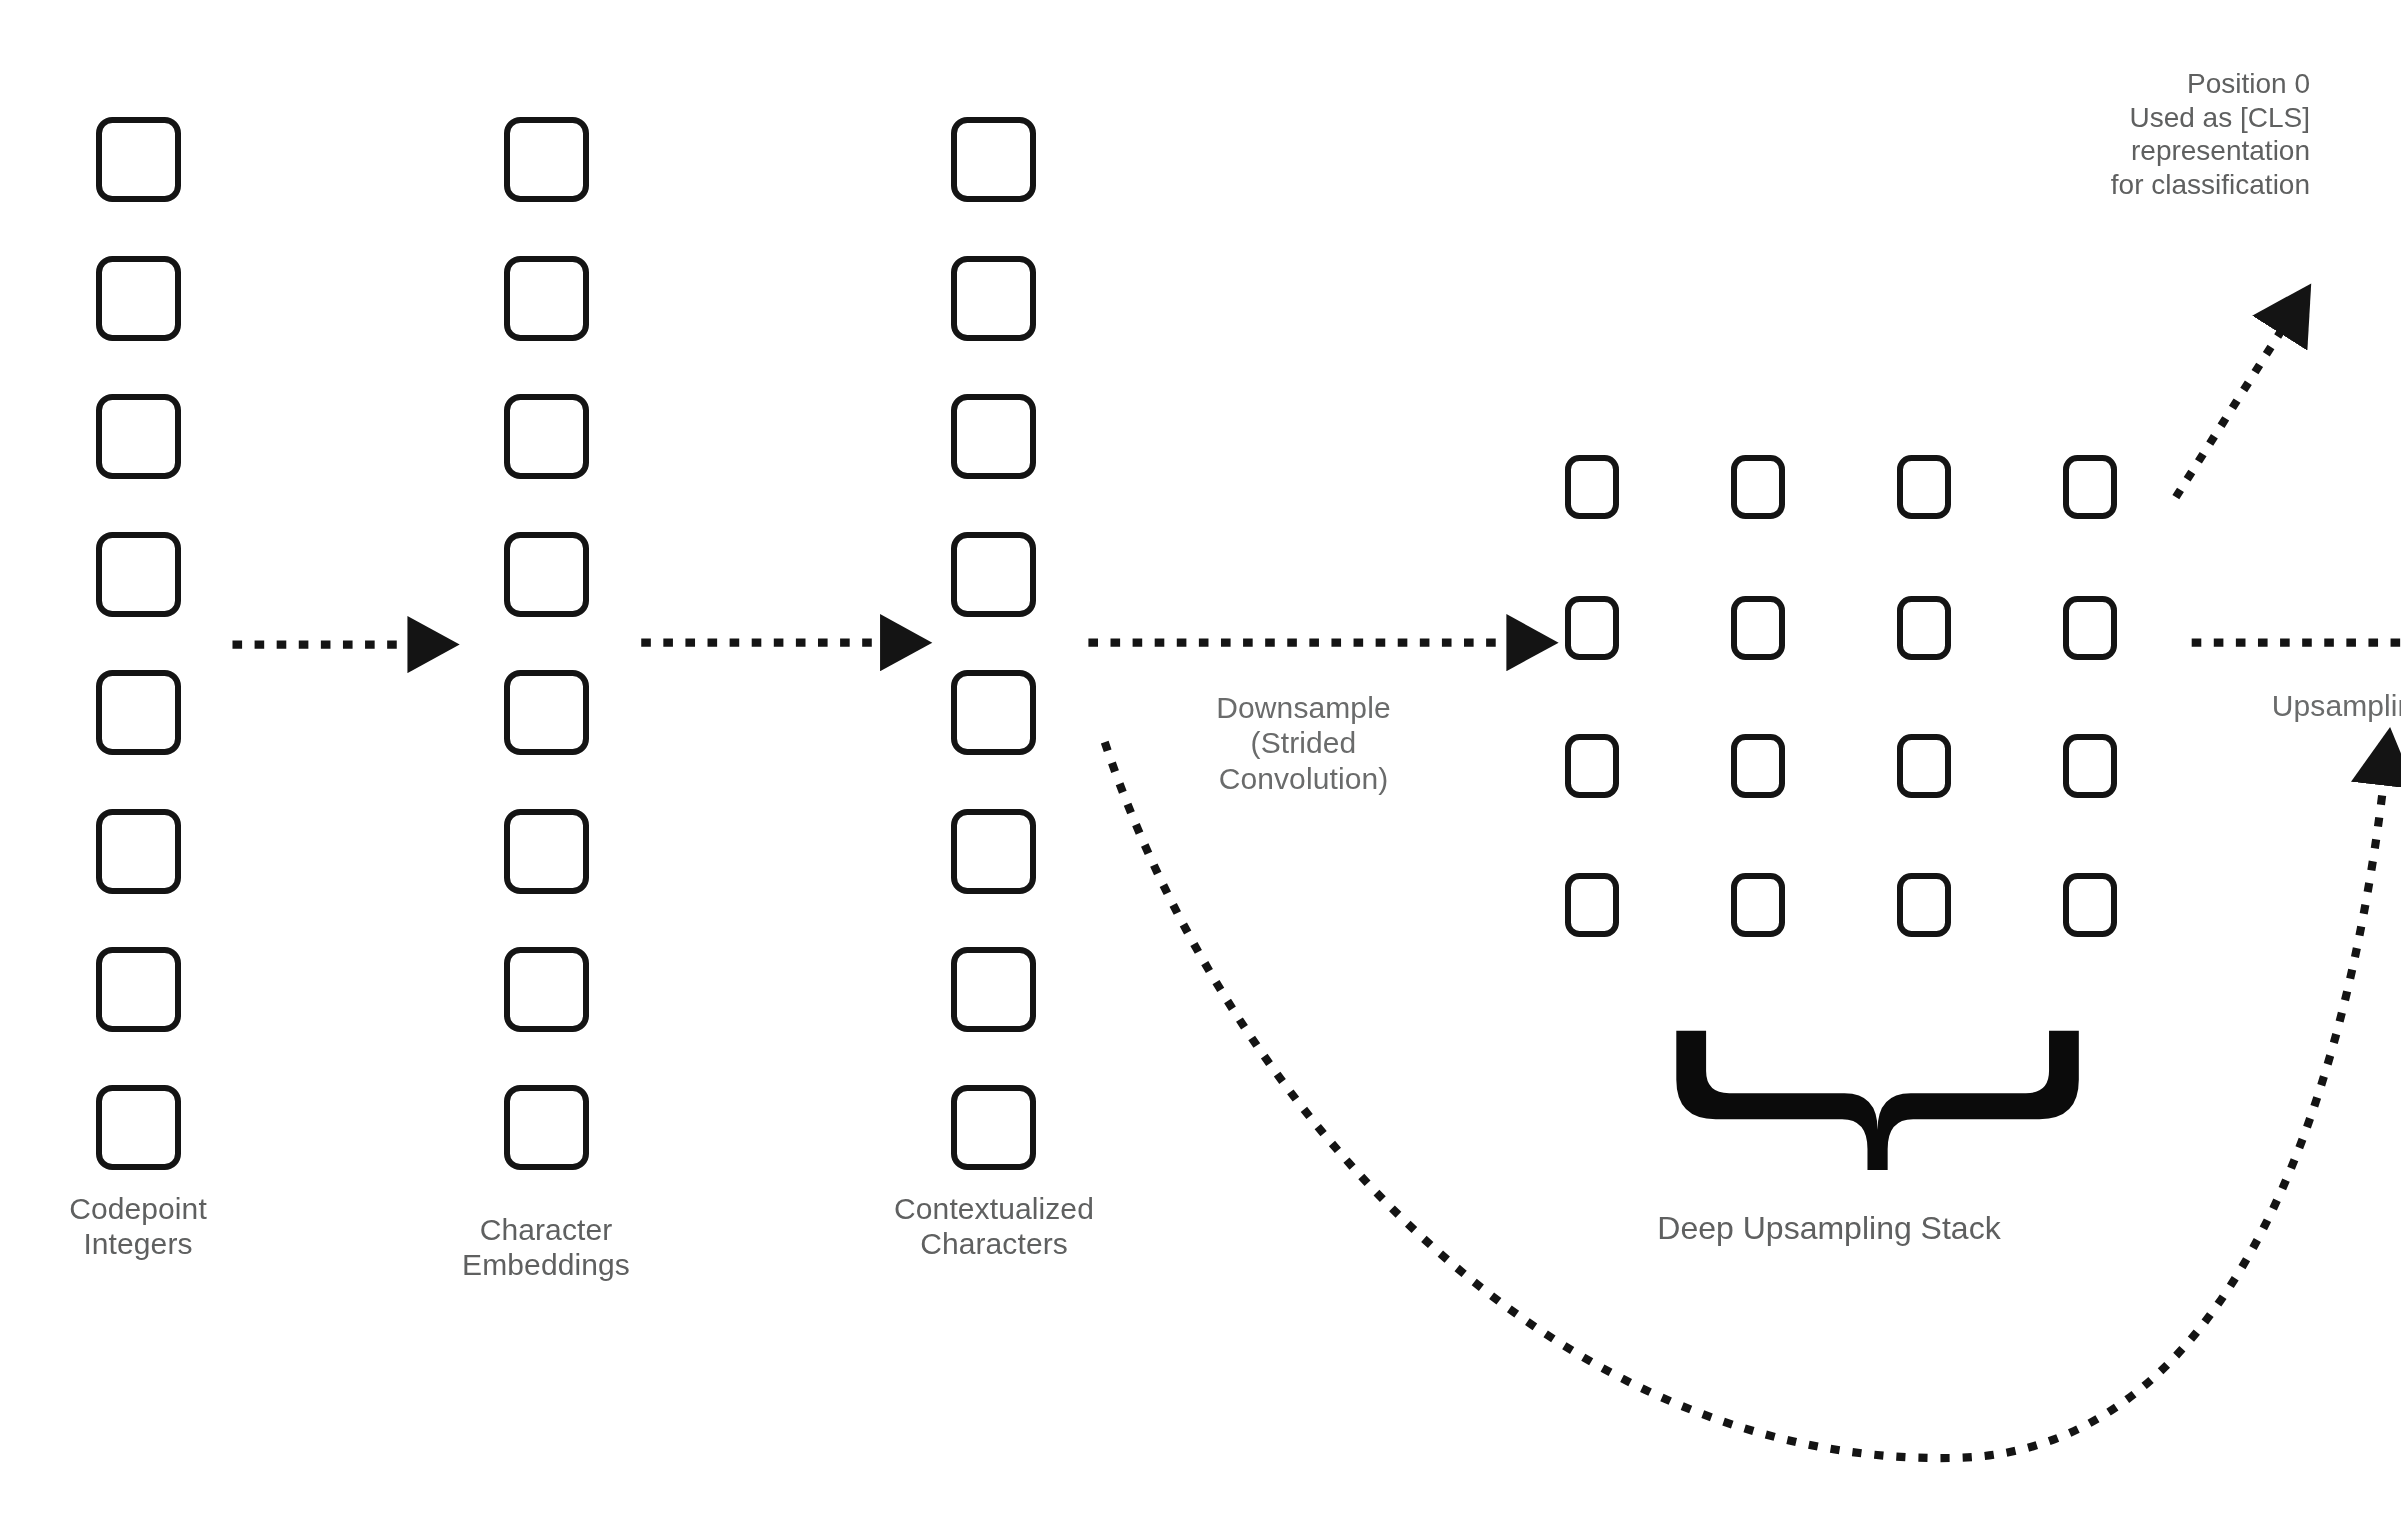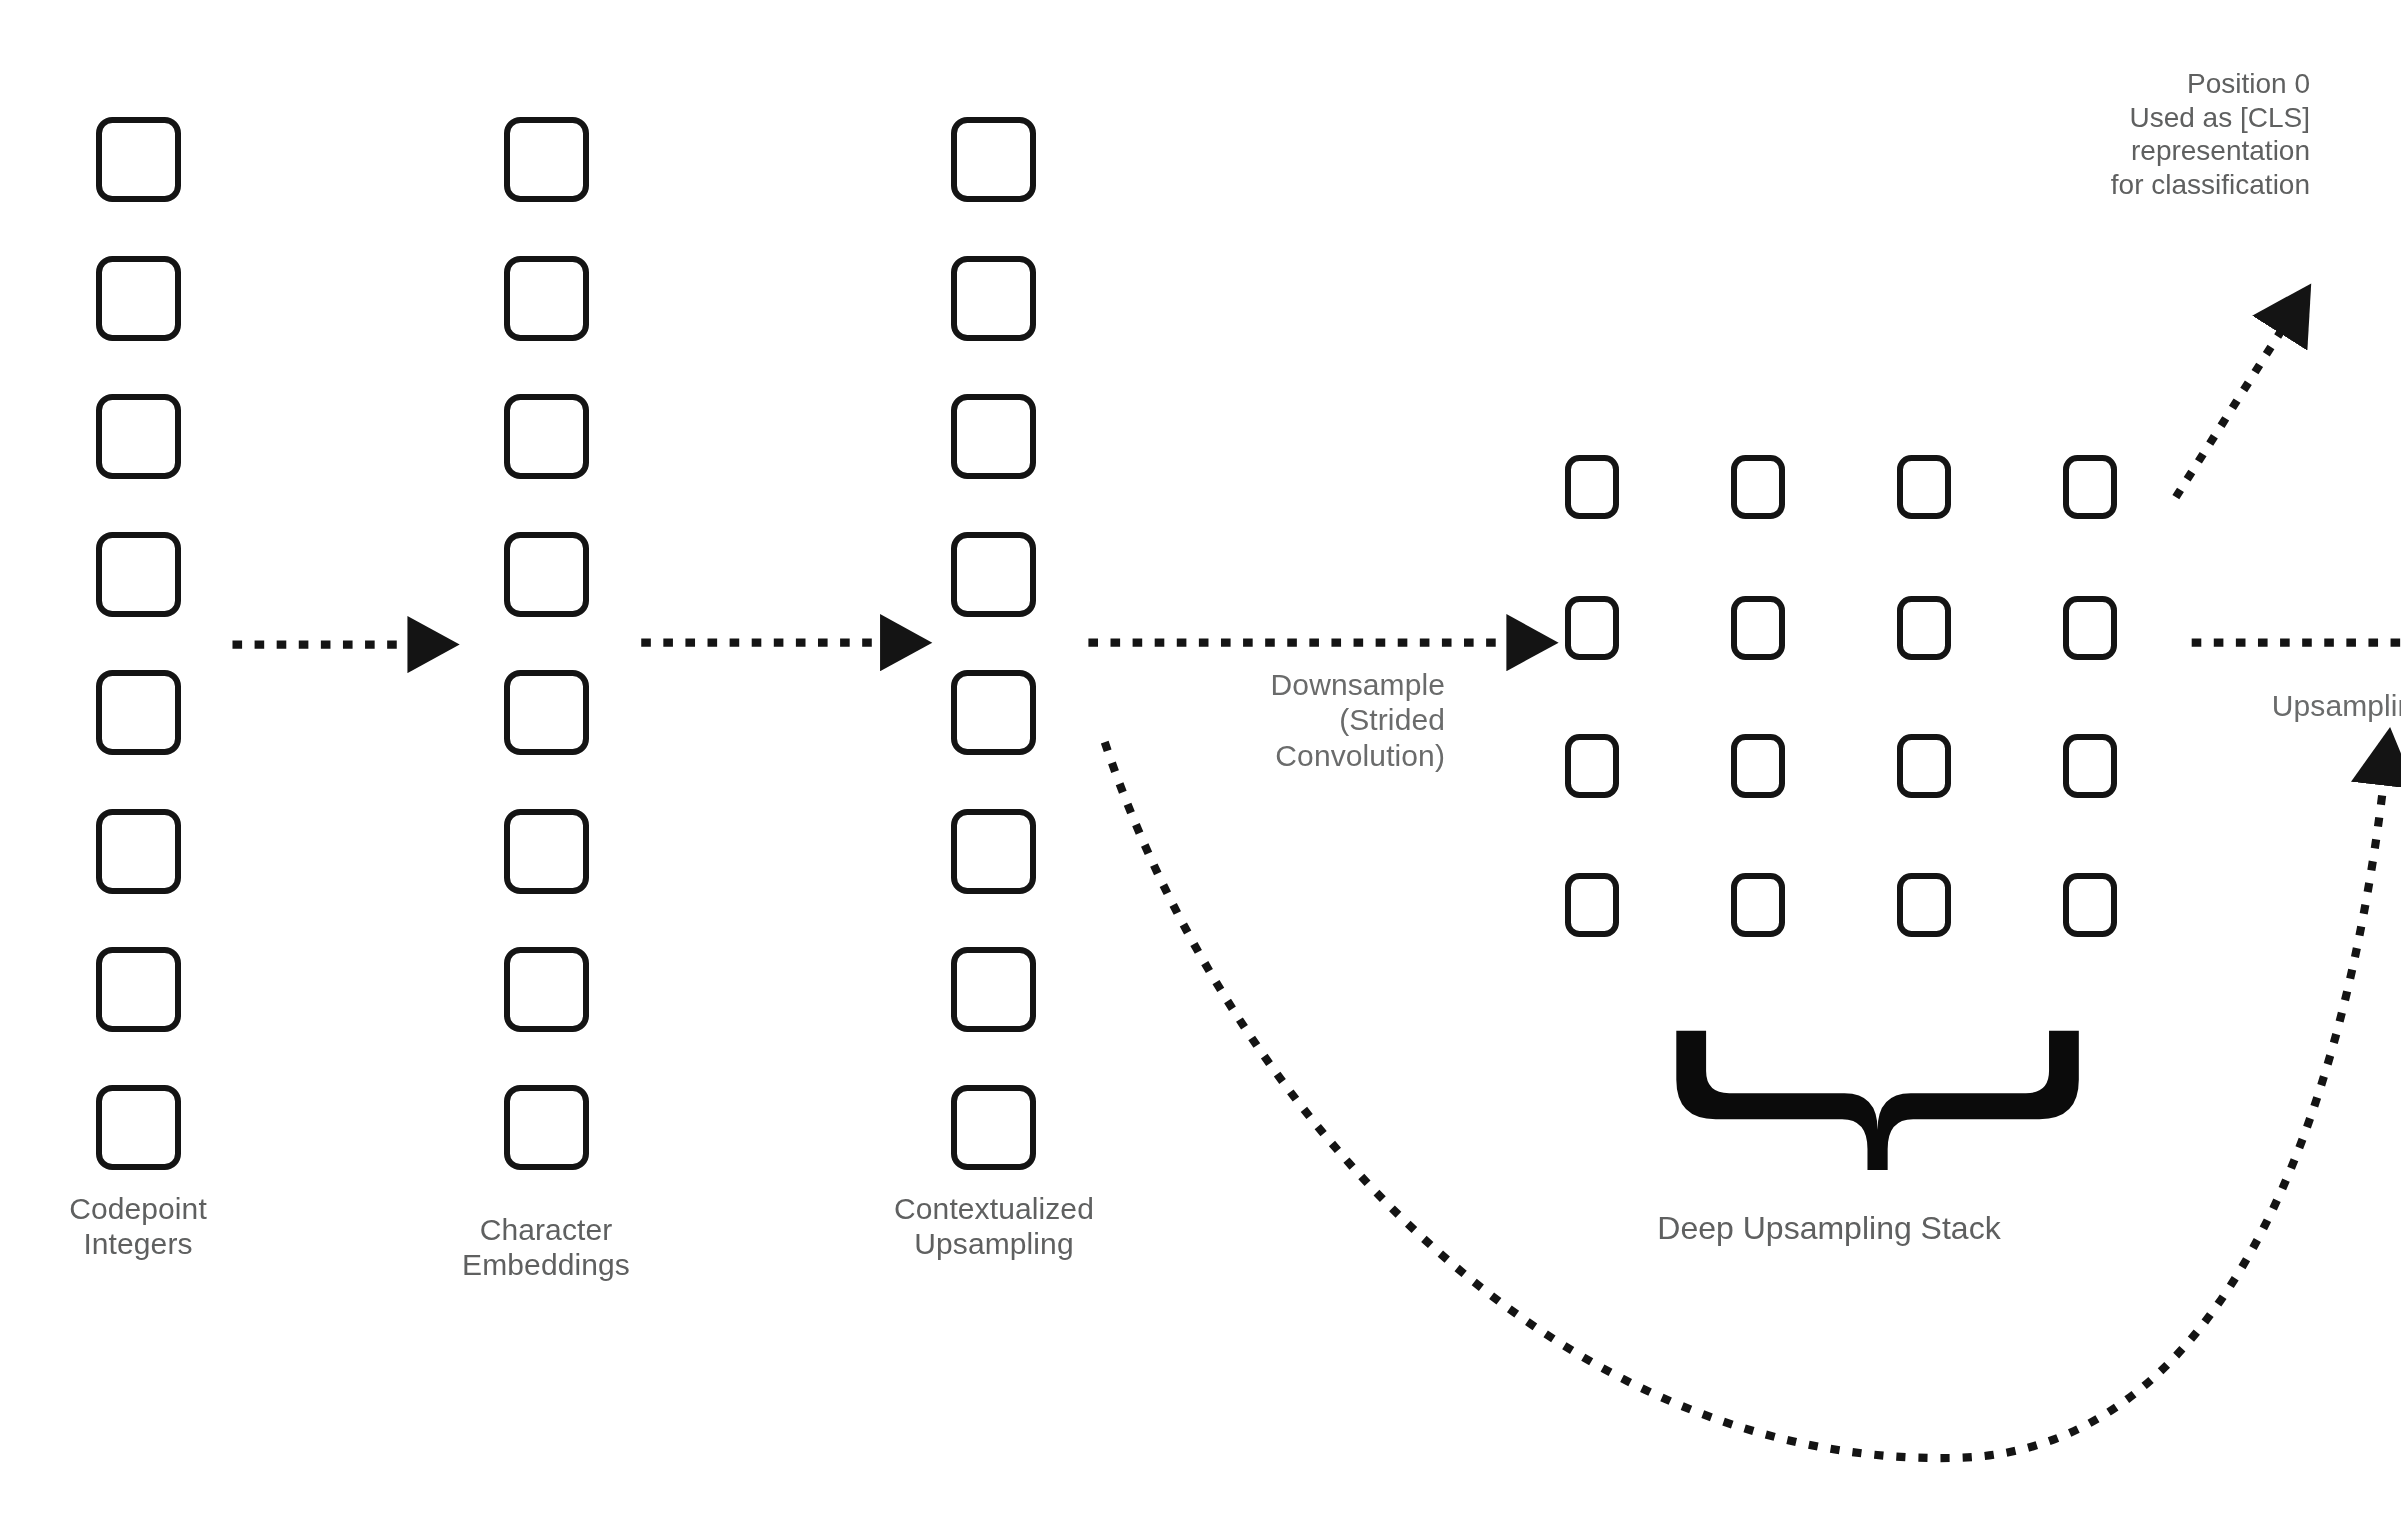--- a/index.html
+++ b/index.html
@@ -150,21 +150,21 @@
   <div>
     <div class="tokenbox" style="left:951px; top:117px;  width:85px; height:85px;"></div>
     <div class="tokenbox" style="left:951px; top:256px;  width:85px; height:85px;"></div>
     <div class="tokenbox" style="left:951px; top:394px;  width:85px; height:85px;"></div>
     <div class="tokenbox" style="left:951px; top:532px; width:85px; height:85px;"></div>
     <div class="tokenbox" style="left:951px; top:670px; width:85px; height:85px;"></div>
     <div class="tokenbox" style="left:951px; top:809px; width:85px; height:85px;"></div>
     <div class="tokenbox" style="left:951px; top:947px; width:85px; height:85px;"></div>
     <div class="tokenbox" style="left:951px; top:1085px; width:85px; height:85px;"></div>
     <div class="col-label" style="left:826px; top:1191px; width:336px;">Contextualized
-Upsampling</div>
+Characters</div>
   </div>
 
   <div>
 
     <div class="tokenbox wide" style="left:1565px; top:455px;  width:54px; height:64px;"></div>
     <div class="tokenbox wide" style="left:1731px; top:455px;  width:54px; height:64px;"></div>
     <div class="tokenbox wide" style="left:1897px; top:455px;  width:54px; height:64px;"></div>
     <div class="tokenbox wide" style="left:2063px; top:455px;  width:54px; height:64px;"></div>
 
     <div class="tokenbox wide" style="left:1565px; top:596px; width:54px; height:64px;"></div>
@@ -204,21 +204,21 @@
     
     
     
     
     
     
   </div>
 
 
 
-  <div class="edge-label" style="left:1162px; top:667px; width:283px;text-align:right;">Downsample
+  <div class="edge-label" style="left:1162px; top:690px; width:283px;">Downsample
 (Strided
 Convolution)</div>
 
   <div class="edge-label" style="left:2200px; top:688px; width:303px;">Upsampling</div>
 
   <div class="annot" style="left:1926px; top:67px; width:384px;">Position 0
 Used as [CLS]
 representation
 for classification</div>
 

